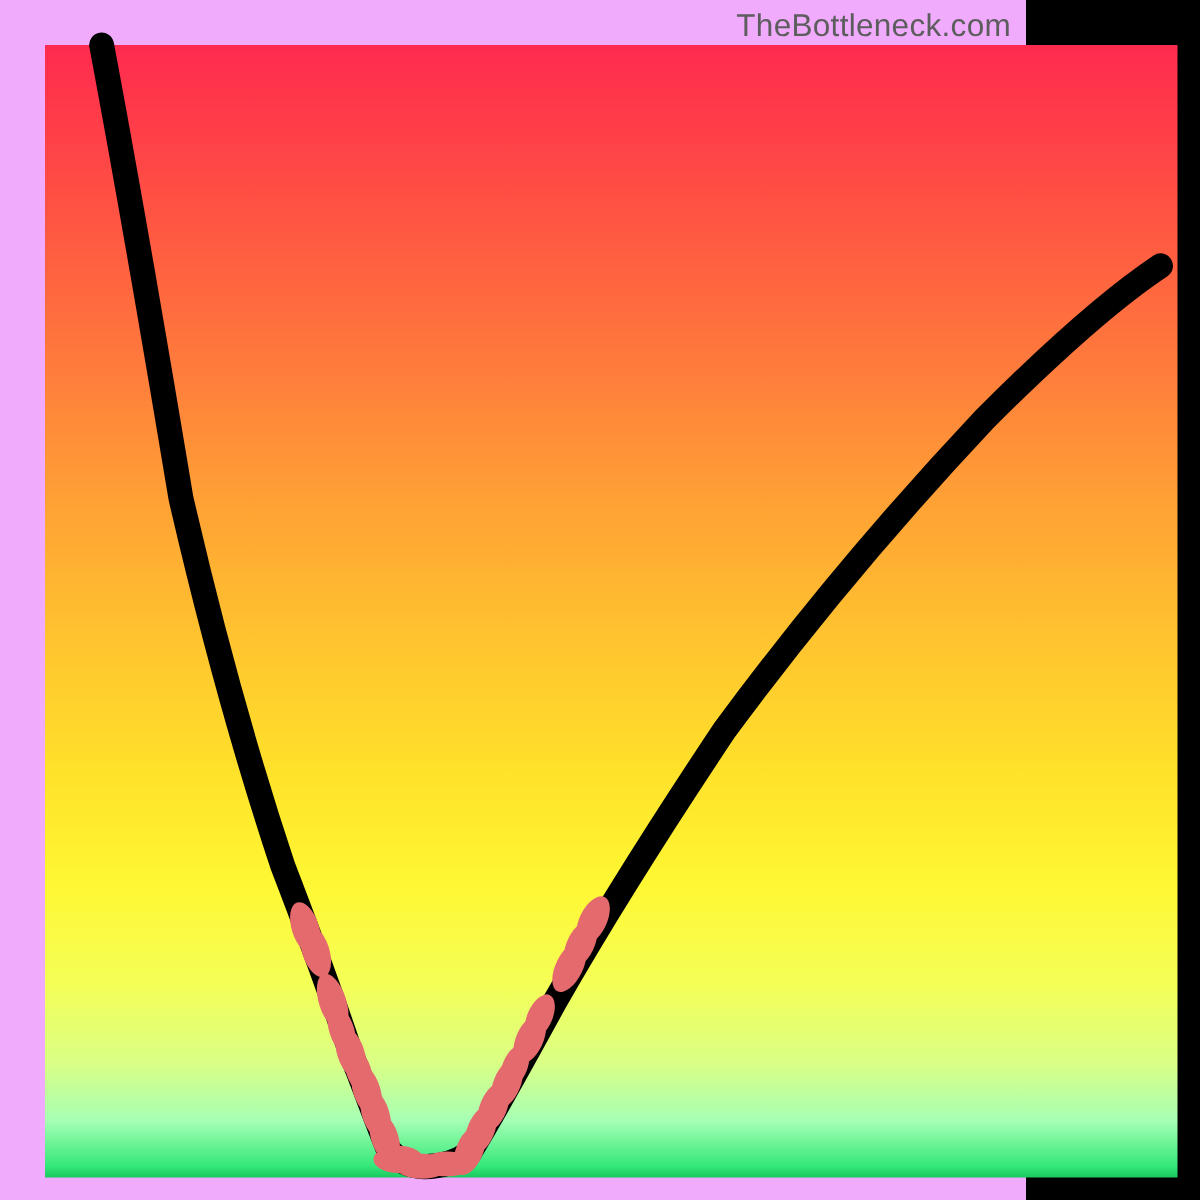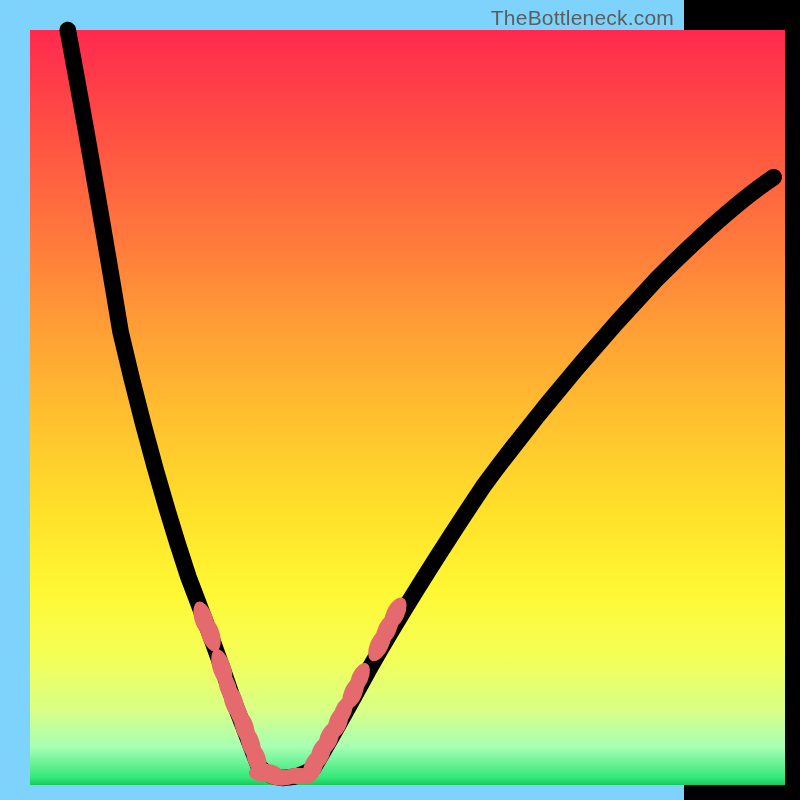--- a/index.html
+++ b/index.html
@@ -8,21 +8,21 @@
     width: 800px;
     height: 800px;
     background: #000;
     font-family: Arial, Helvetica, sans-serif;
     overflow: hidden;
   }
   .stage {
     position: relative;
     width: 684px;
     height: 800px;
-    background: #7dd3fc;
+    background: #f0abfc;
   }
   .watermark {
     position: absolute;
     top: 6px;
     right: 10px;
     color: #5d5d5d;
     font-size: 21px;
     font-weight: 500;
     letter-spacing: 0.2px;
     z-index: 50;

